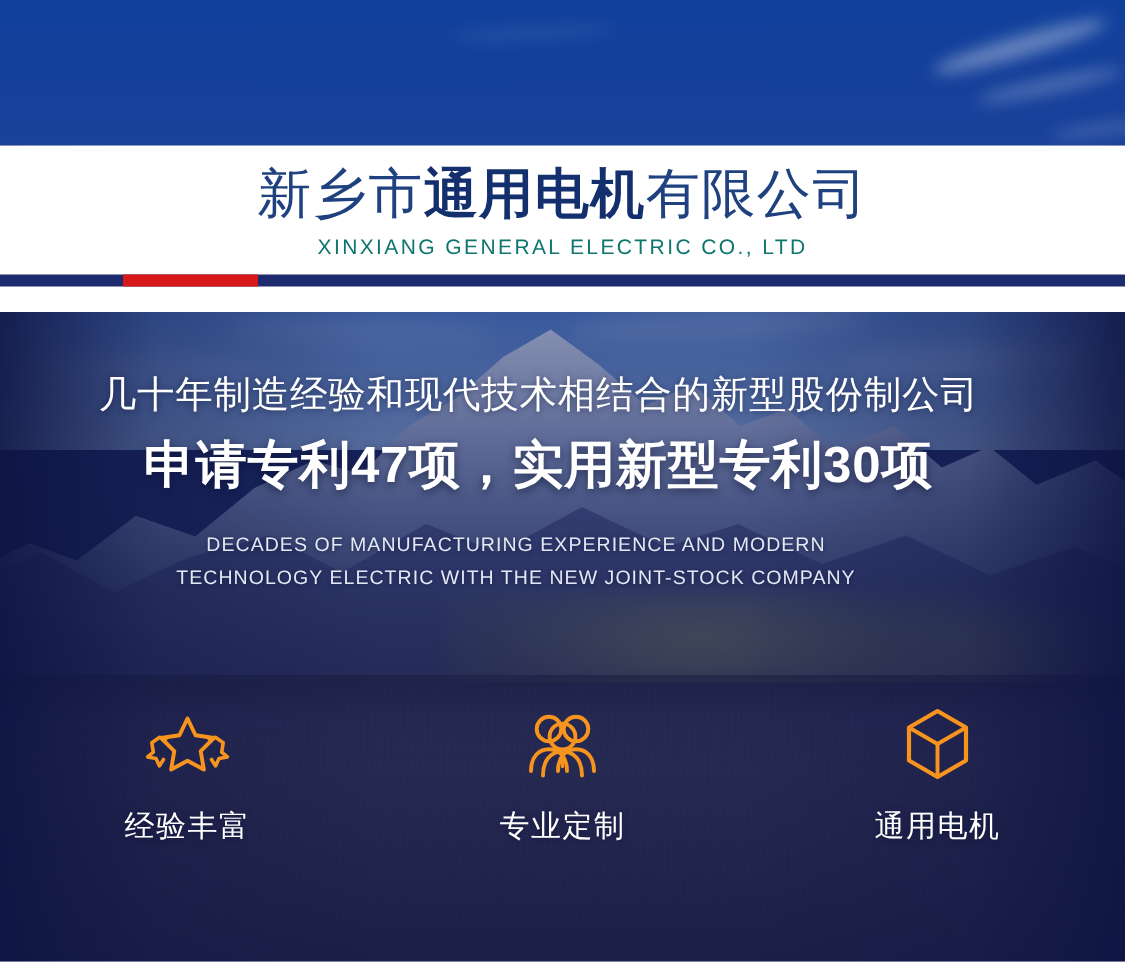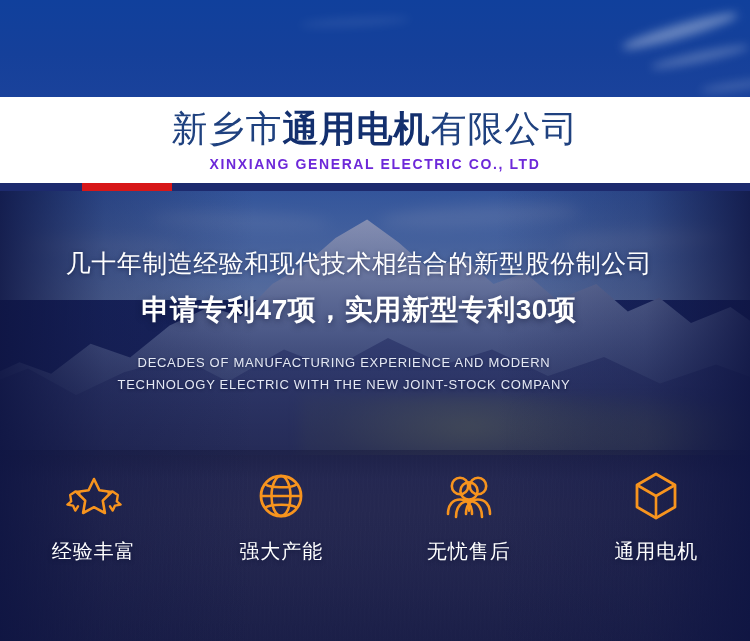--- a/index.html
+++ b/index.html
@@ -146,21 +146,21 @@
   }
   .top-strip .w1 { left: 620px; top: 24px; width: 120px; height: 14px; transform: rotate(-16deg); }
   .top-strip .w2 { left: 650px; top: 52px; width: 100px; height: 10px; transform: rotate(-12deg); opacity:.7; }
   .top-strip .w3 { left: 700px; top: 82px; width: 70px;  height: 8px;  transform: rotate(-8deg);  opacity:.5; }
   .top-strip .w4 { left: 300px; top: 18px; width: 110px; height: 8px;  transform: rotate(-3deg);  opacity:.25; }
 
   
   .header-band {
     position: absolute;
     left: 0; top: 97px;
-    width: 750px; height: 94px;
+    width: 750px; height: 111px;
     background: #ffffff;
     text-align: center;
   }
   .company-title {
     margin: 0;
     padding-top: 9px;
     font-size: 36px;
     line-height: 46px;
     letter-spacing: 1px;
     white-space: nowrap;
@@ -168,22 +168,22 @@
     font-weight: 400;
   }
   .company-title .tw-light { font-weight: 400; color: #1f417f; }
   .company-title .tw-bold  { font-weight: 700; color: #132f6e; }
   .company-sub {
     margin: 0;
     padding-top: 3px;
     font-size: 14px;
     line-height: 18px;
     letter-spacing: 1.6px;
-    color: #6d28d9;
-    font-weight: 700;
+    color: #0f766e;
+    font-weight: 400;
     white-space: nowrap;
   }
 
   
   .navy-rule {
     position: absolute;
     left: 0; top: 183px;
     width: 750px; height: 8px;
     background: #1d2a6e;
   }
@@ -208,21 +208,21 @@
     line-height: 36px;
     letter-spacing: 0.5px;
     color: #ffffff;
     font-weight: 400;
     white-space: nowrap;
     text-shadow: 0 1px 4px rgba(10,16,50,0.55);
   }
   .hero-line2 {
     margin: 0;
     padding-top: 6px;
-    font-size: 28px;
+    font-size: 34px;
     line-height: 46px;
     letter-spacing: 0.5px;
     color: #ffffff;
     font-weight: 700;
     white-space: nowrap;
     text-shadow: 0 2px 6px rgba(10,16,50,0.60);
   }
   .hero-en {
     position: absolute;
     left: 0; top: 352px;
@@ -330,46 +330,34 @@
       <div class="feature-icon">
         <svg width="56" height="42" viewBox="0 0 56 42" fill="none">
           <polygon points="28,4 33.4,15.2 45.6,17 36.8,25.7 38.9,38 28,32.2 17.1,38 19.2,25.7 10.4,17 22.6,15.2" stroke="#f7941e" stroke-width="2.6" fill="none" stroke-linejoin="round"></polygon>
           <path d="M13.5,17.8 L9.4,16.5 L4.2,20.1 L5.2,26.4 L1.4,29.6 L7.0,30.6 L9.3,35.6 L12.0,31.3" stroke="#f7941e" stroke-width="2.4" fill="none" stroke-linejoin="round" stroke-linecap="round"></path>
           <path d="M42.5,17.8 L46.6,16.5 L51.8,20.1 L50.8,26.4 L54.6,29.6 L49.0,30.6 L46.7,35.6 L44.0,31.3" stroke="#f7941e" stroke-width="2.4" fill="none" stroke-linejoin="round" stroke-linecap="round"></path>
         </svg>
       </div>
       <p class="feature-label">经验丰富</p>
     </div>
 
-    <div class="feature">
-      <div class="feature-icon">
-        <svg width="46" height="46" viewBox="0 0 46 46" fill="none">
-          <circle cx="23" cy="23" r="20" stroke="#f7941e" stroke-width="2.8" fill="none"></circle>
-          <ellipse cx="23" cy="23" rx="9.5" ry="20" stroke="#f7941e" stroke-width="2.6" fill="none"></ellipse>
-          <line x1="3" y1="23" x2="43" y2="23" stroke="#f7941e" stroke-width="2.6"></line>
-          <path d="M7.5,11.5 C12,15 33.5,15.5 38.5,11.5" stroke="#f7941e" stroke-width="2.4" fill="none"></path>
-          <path d="M7.5,34.5 C12,31 33.5,30.5 38.5,34.5" stroke="#f7941e" stroke-width="2.4" fill="none"></path>
-        </svg>
-      </div>
-      <p class="feature-label">强大产能</p>
-    </div>
 
     <div class="feature">
       <div class="feature-icon">
         <svg width="48" height="46" viewBox="0 0 48 46" fill="none">
           <circle cx="15" cy="13" r="8.2" stroke="#f7941e" stroke-width="2.6" fill="none"></circle>
           <circle cx="33" cy="13" r="8.2" stroke="#f7941e" stroke-width="2.6" fill="none"></circle>
           <path d="M3,41 C3,31.5 8.2,26.5 15,26.5 C21.8,26.5 27,31.5 27,41" stroke="#f7941e" stroke-width="2.6" fill="none" stroke-linecap="round"></path>
           <path d="M21,41 C21,31.5 26.2,26.5 33,26.5 C39.8,26.5 45,31.5 45,41" stroke="#f7941e" stroke-width="2.6" fill="none" stroke-linecap="round"></path>
           <circle cx="24" cy="18" r="8.6" stroke="#f7941e" stroke-width="2.6" fill="none"></circle>
           <path d="M11,44 C11,33.5 16.6,28 24,28 C31.4,28 37,33.5 37,44" stroke="#f7941e" stroke-width="2.6" fill="none" stroke-linecap="round"></path>
           <path d="M24,30 L24,38" stroke="#f7941e" stroke-width="2.2" stroke-linecap="round"></path>
         </svg>
       </div>
-      <p class="feature-label">无忧售后</p>
+      <p class="feature-label">专业定制</p>
     </div>
 
     <div class="feature">
       <div class="feature-icon">
         <svg width="44" height="48" viewBox="0 0 44 48" fill="none">
           <polygon points="22,2 41,13 41,35 22,46 3,35 3,13" stroke="#f7941e" stroke-width="2.8" fill="none" stroke-linejoin="round"></polygon>
           <path d="M3,13 L22,24 L41,13" stroke="#f7941e" stroke-width="2.6" fill="none" stroke-linejoin="round"></path>
           <line x1="22" y1="24" x2="22" y2="46" stroke="#f7941e" stroke-width="2.6"></line>
         </svg>
       </div>

